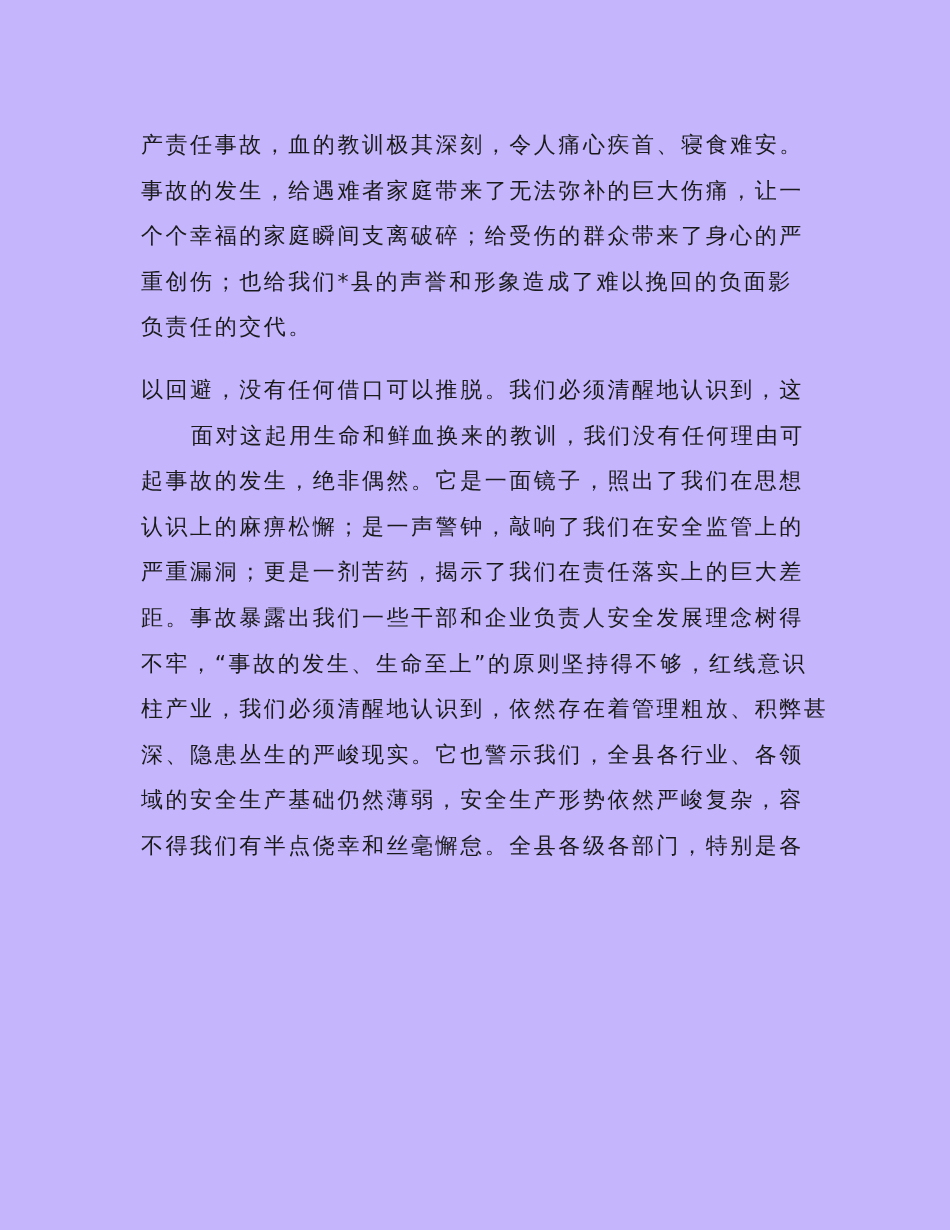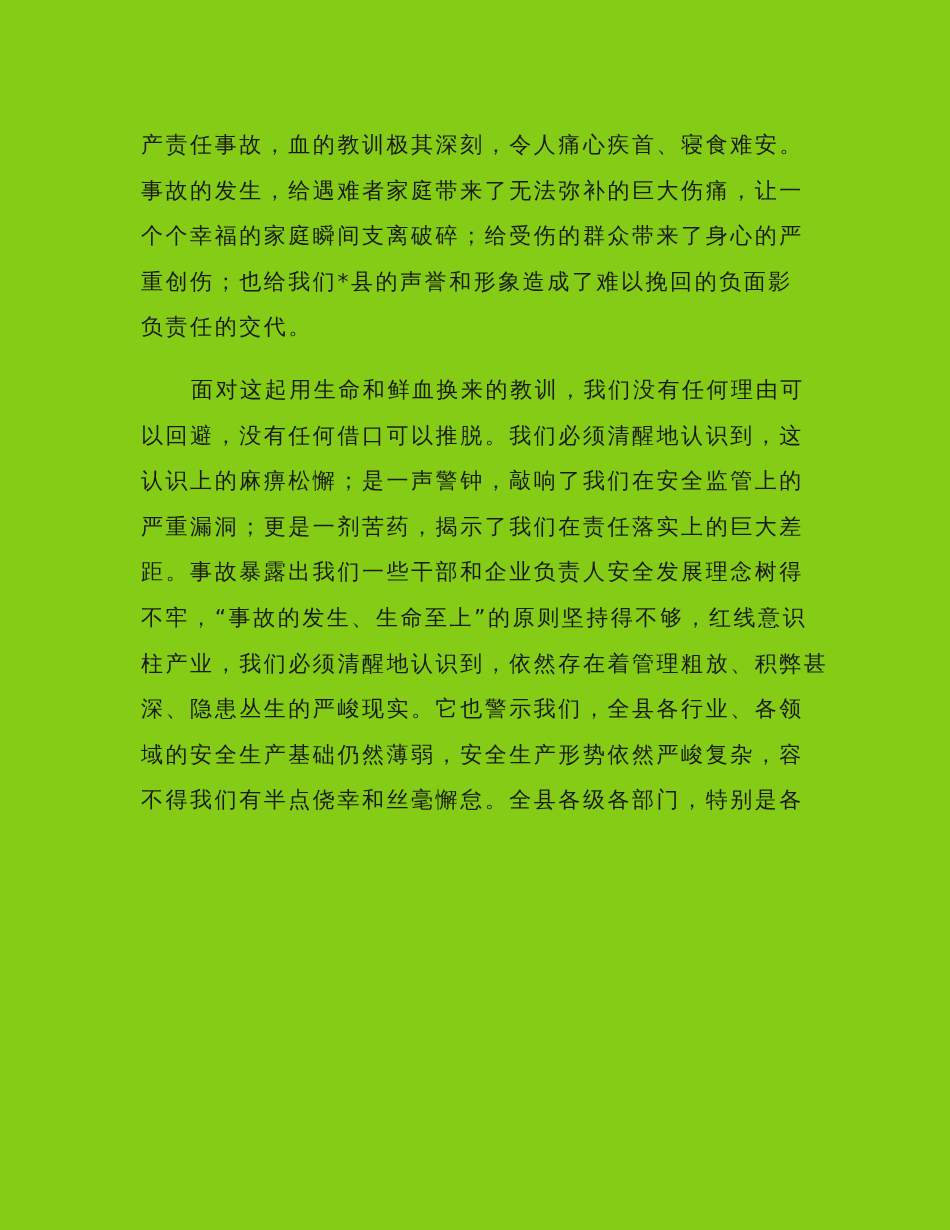--- a/index.html
+++ b/index.html
@@ -14,21 +14,21 @@
       overflow: hidden;
       font-family: "DejaVu Sans", "Liberation Sans", sans-serif;
       color: #1a1a1a;
     }
     .page {
       position: absolute;
       left: 0;
       top: 0;
       width: 950px;
       height: 1230px;
-      background: #84cc16;
+      background: #c4b5fd;
     }
     .body-text {
       position: absolute;
       left: 141px;
       top: 126px;
       width: 680px;
     }
     .para {
       margin: 0;
       padding: 0;
@@ -56,22 +56,23 @@
 
     <p class="para">
       <span class="line">产责任事故，血的教训极其深刻，令人痛心疾首、寝食难安。</span>
       <span class="line">事故的发生，给遇难者家庭带来了无法弥补的巨大伤痛，让一</span>
       <span class="line">个个幸福的家庭瞬间支离破碎；给受伤的群众带来了身心的严</span>
       <span class="line">重创伤；也给我们*县的声誉和形象造成了难以挽回的负面影</span>
       <span class="line">负责任的交代。</span>
     </p>
 
     <p class="para">
+      <span class="line">以回避，没有任何借口可以推脱。我们必须清醒地认识到，这</span>
       <span class="line indent">面对这起用生命和鲜血换来的教训，我们没有任何理由可</span>
-      <span class="line">以回避，没有任何借口可以推脱。我们必须清醒地认识到，这</span>
+      <span class="line">起事故的发生，绝非偶然。它是一面镜子，照出了我们在思想</span>
       <span class="line">认识上的麻痹松懈；是一声警钟，敲响了我们在安全监管上的</span>
       <span class="line">严重漏洞；更是一剂苦药，揭示了我们在责任落实上的巨大差</span>
       <span class="line">距。事故暴露出我们一些干部和企业负责人安全发展理念树得</span>
       <span class="line">不牢，“事故的发生、生命至上”的原则坚持得不够，红线意识</span>
       <span class="line">柱产业，我们必须清醒地认识到，依然存在着管理粗放、积弊甚</span>
       <span class="line">深、隐患丛生的严峻现实。它也警示我们，全县各行业、各领</span>
       <span class="line">域的安全生产基础仍然薄弱，安全生产形势依然严峻复杂，容</span>
       <span class="line">不得我们有半点侥幸和丝毫懈怠。全县各级各部门，特别是各</span>
     </p>
 

